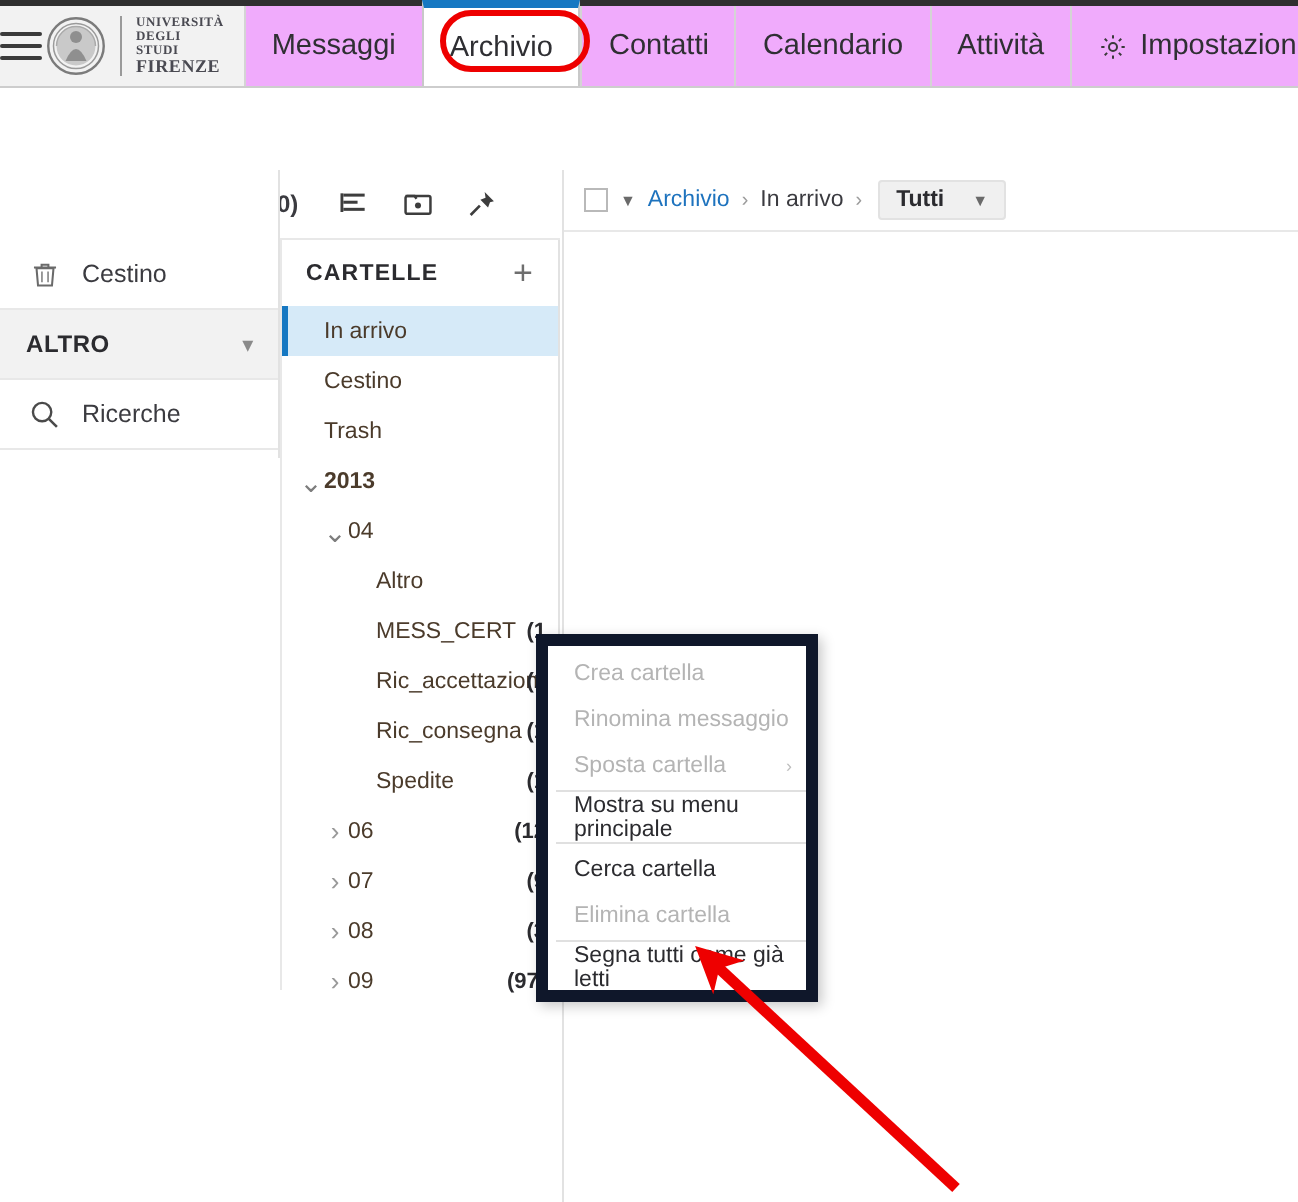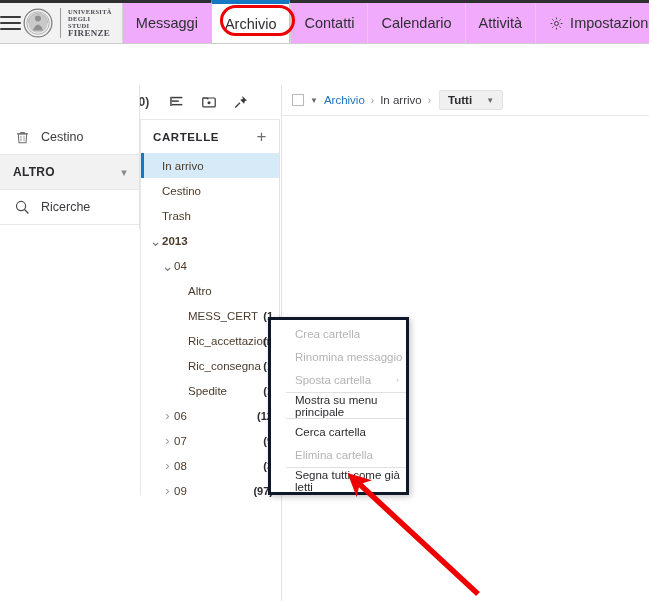--- a/index.html
+++ b/index.html
@@ -197,23 +197,23 @@
     margin-left: 2px;
   }
   .crumb-filter .caret { font-weight: 400; }
   .emptymsg {
     margin: 38px 0 0 28px; font-size: 13px; color: #3b3b40;
   }
 
   
   .ctxmenu {
     position: absolute; left: 268px; top: 317px; width: 141px;
-    background: #fff; border: 3px solid #0f172a;
+    background: #fff; border: 6px solid #0f172a;
     box-shadow: 2px 2px 6px rgba(0,0,0,.22);
-    z-index: 30; padding: 2px 0 0 15px;
+    z-index: 30; padding: 2px 0 0 4px;
   }
   .ctxitem {
     position: relative;
     height: 23px; display: flex; align-items: center;
     padding-left: 9px; font-size: 11.5px; color: #2b2b2f; cursor: pointer;
   }
   .ctxitem.disabled { color: #b4b4b4; cursor: default; }
   .ctxitem.highlight { background: #cfe7f7; }
   .ctxitem .submenu-arrow {
     position: absolute; right: 7px; color: #bdbdbd; font-size: 9px;

